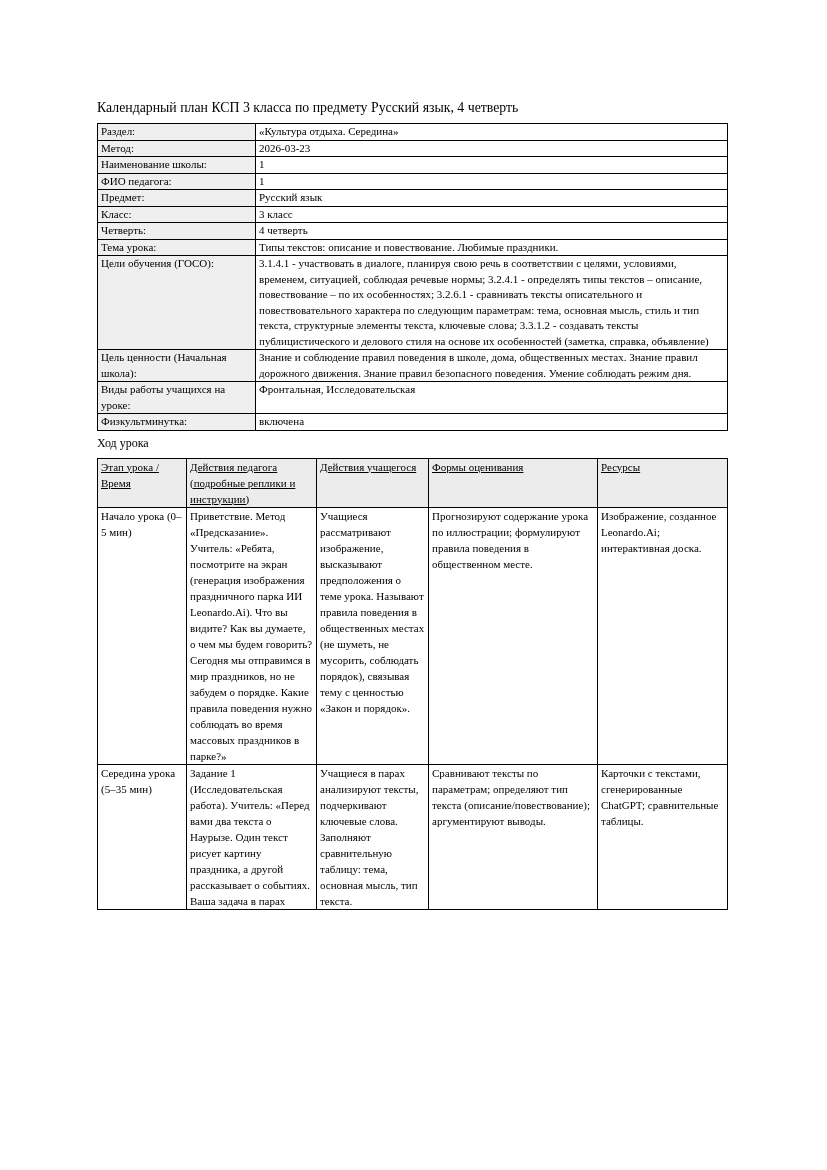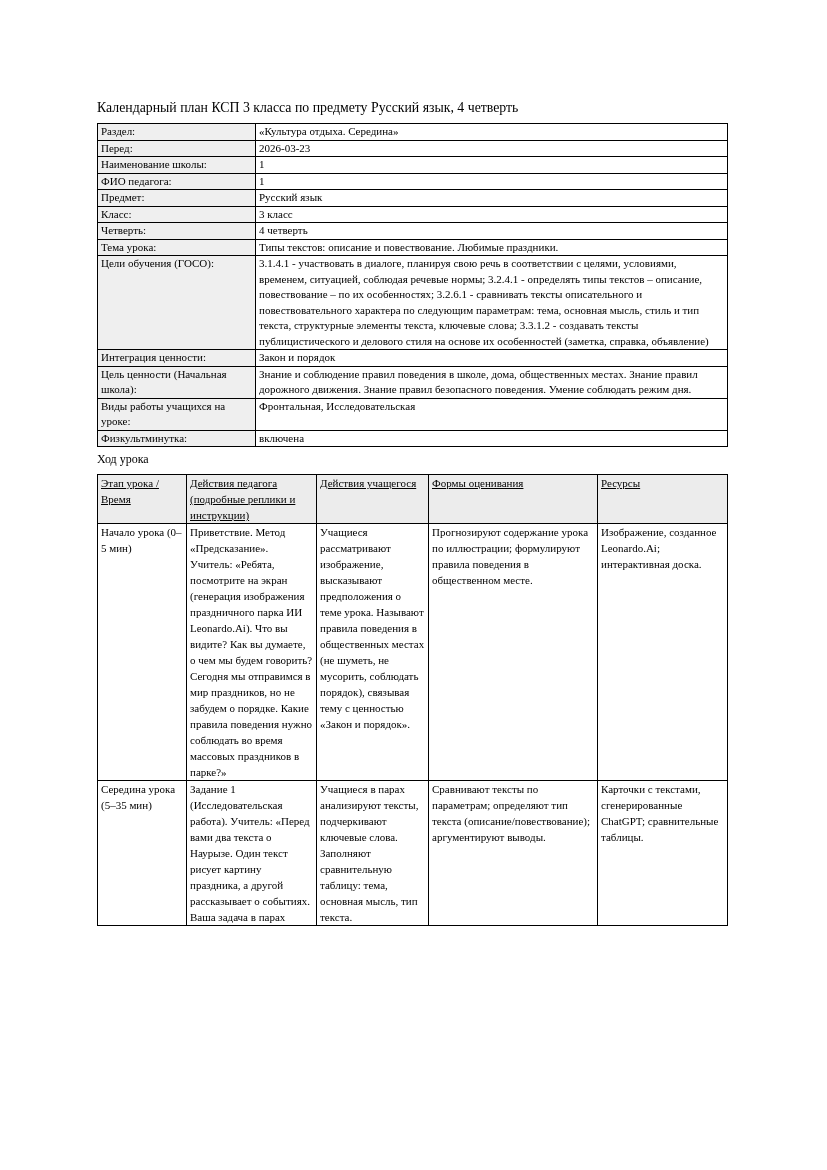--- a/index.html
+++ b/index.html
@@ -59,21 +59,21 @@
     <colgroup>
       <col style="width:158px">
       <col style="width:472px">
     </colgroup>
     <tbody>
       <tr>
         <td class="label-cell">Раздел:</td>
         <td class="value-cell">«Культура отдыха. Середина»</td>
       </tr>
       <tr>
-        <td class="label-cell">Перед:</td>
+        <td class="label-cell">Метод:</td>
         <td class="value-cell">2026-03-23</td>
       </tr>
       <tr>
         <td class="label-cell">Наименование школы:</td>
         <td class="value-cell">1</td>
       </tr>
       <tr>
         <td class="label-cell">ФИО педагога:</td>
         <td class="value-cell">1</td>
       </tr>
@@ -89,24 +89,20 @@
         <td class="label-cell">Четверть:</td>
         <td class="value-cell">4 четверть</td>
       </tr>
       <tr>
         <td class="label-cell">Тема урока:</td>
         <td class="value-cell">Типы текстов: описание и повествование. Любимые праздники.</td>
       </tr>
       <tr>
         <td class="label-cell">Цели обучения (ГОСО):</td>
         <td class="value-cell">3.1.4.1 - участвовать в диалоге, планируя свою речь в соответствии с целями, условиями, временем, ситуацией, соблюдая речевые нормы; 3.2.4.1 - определять типы текстов – описание, повествование – по их особенностях; 3.2.6.1 - сравнивать тексты описательного и повествовательного характера по следующим параметрам: тема, основная мысль, стиль и тип текста, структурные элементы текста, ключевые слова; 3.3.1.2 - создавать тексты публицистического и делового стиля на основе их особенностей (заметка, справка, объявление)</td>
-      </tr>
-      <tr>
-        <td class="label-cell">Интеграция ценности:</td>
-        <td class="value-cell">Закон и порядок</td>
       </tr>
       <tr>
         <td class="label-cell">Цель ценности (Начальная школа):</td>
         <td class="value-cell">Знание и соблюдение правил поведения в школе, дома, общественных местах. Знание правил дорожного движения. Знание правил безопасного поведения. Умение соблюдать режим дня.</td>
       </tr>
       <tr>
         <td class="label-cell">Виды работы учащихся на уроке:</td>
         <td class="value-cell">Фронтальная, Исследовательская</td>
       </tr>
       <tr>

